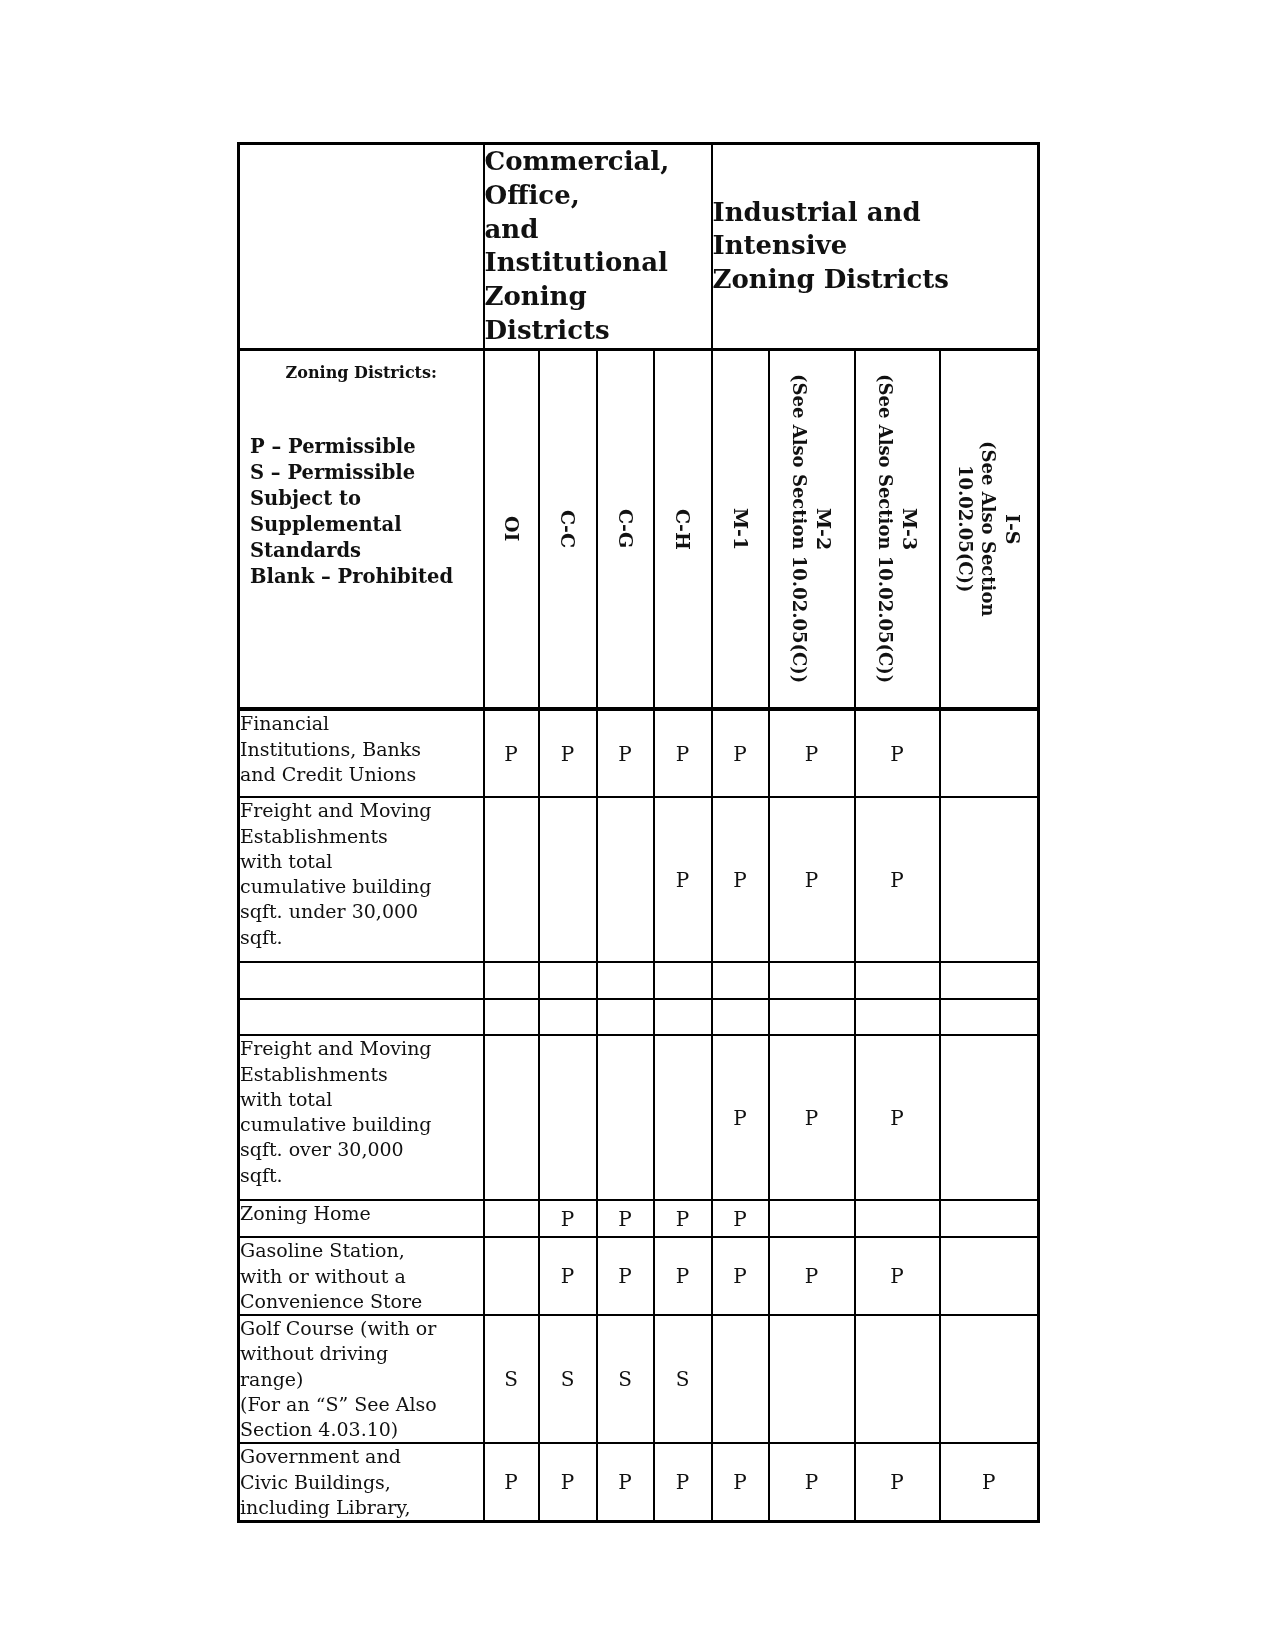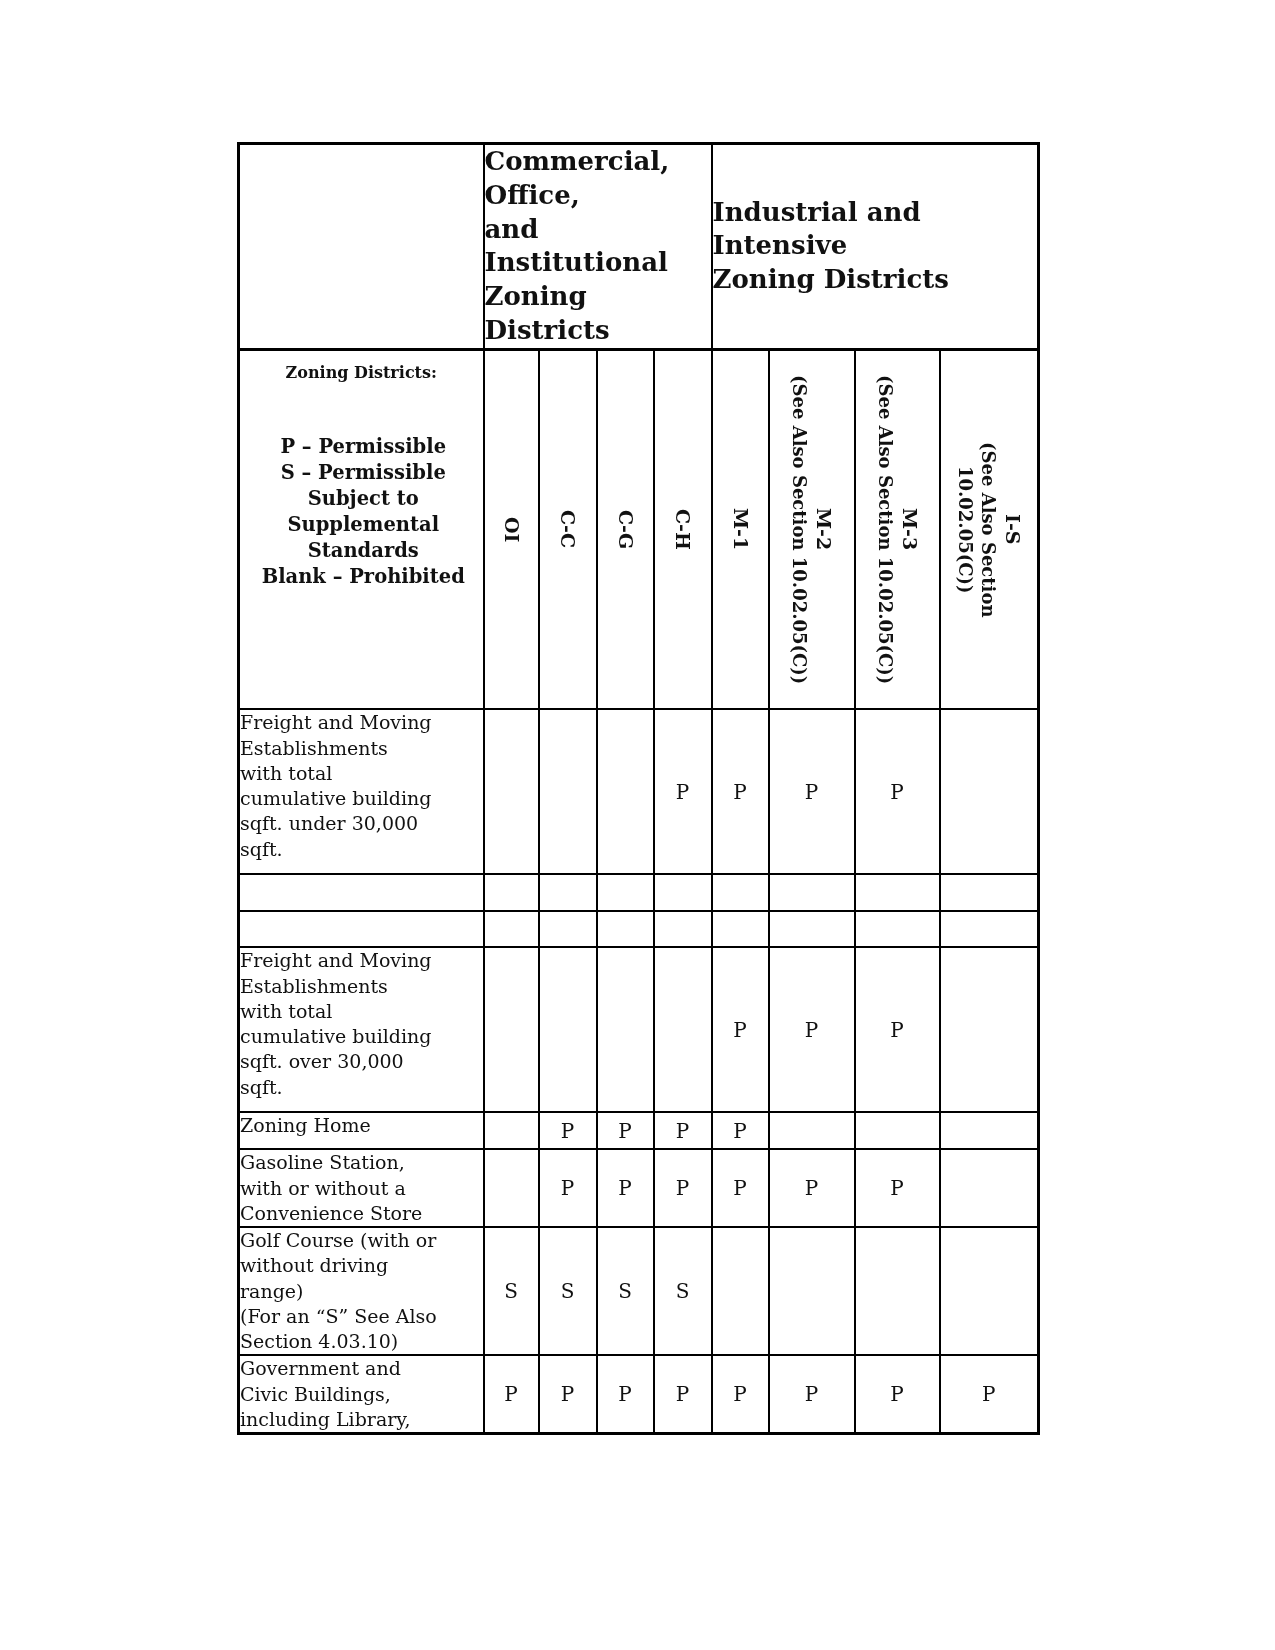--- a/index.html
+++ b/index.html
@@ -28,21 +28,21 @@
     font-weight:bold;font-size:26px;line-height:1.3;
     white-space:pre-line;
   }
   td.leg{vertical-align:top;}
   .legend-title{
     text-align:center;font-weight:bold;font-size:16px;
     margin-top:12px;
   }
   .legend-body{
     font-weight:bold;font-size:19.5px;line-height:1.34;
-    margin:52px 6px 4px 10px;text-align:center;
+    margin:52px 6px 4px 10px;text-align:left;
     white-space:pre-line;
   }
   td.vcell{text-align:center;vertical-align:middle;}
   .vh{
     display:inline-block;vertical-align:middle;
     writing-mode:vertical-rl;text-orientation:mixed;
     text-align:center;
   }
   .vh .code{font-weight:bold;font-size:19px;line-height:1.25;}
   .vh .note{font-weight:bold;font-size:18px;line-height:1.3;white-space:pre-line;}
@@ -114,20 +114,33 @@
     </td>
     <td class="vcell">
       <div class="vh"><div class="code">M-3</div><div class="note">(See Also Section 10.02.05(C))</div></div>
     </td>
     <td class="vcell">
       <div class="vh"><div class="code">I-S</div><div class="note">(See Also Section
 10.02.05(C))</div></div>
     </td>
   </tr>
 
+  <tr class="body-first" style="height:88px">
+    <td class="lbl">Financial
+Institutions, Banks
+and Credit Unions</td>
+    <td class="val">P</td>
+    <td class="val">P</td>
+    <td class="val">P</td>
+    <td class="val">P</td>
+    <td class="val">P</td>
+    <td class="val">P</td>
+    <td class="val">P</td>
+    <td class="val"></td>
+  </tr>
 
   <tr style="height:165px">
     <td class="lbl">Freight and Moving
 Establishments
 with total
 cumulative building
 sqft. under 30,000
 sqft.</td>
     <td class="val"></td>
     <td class="val"></td>

